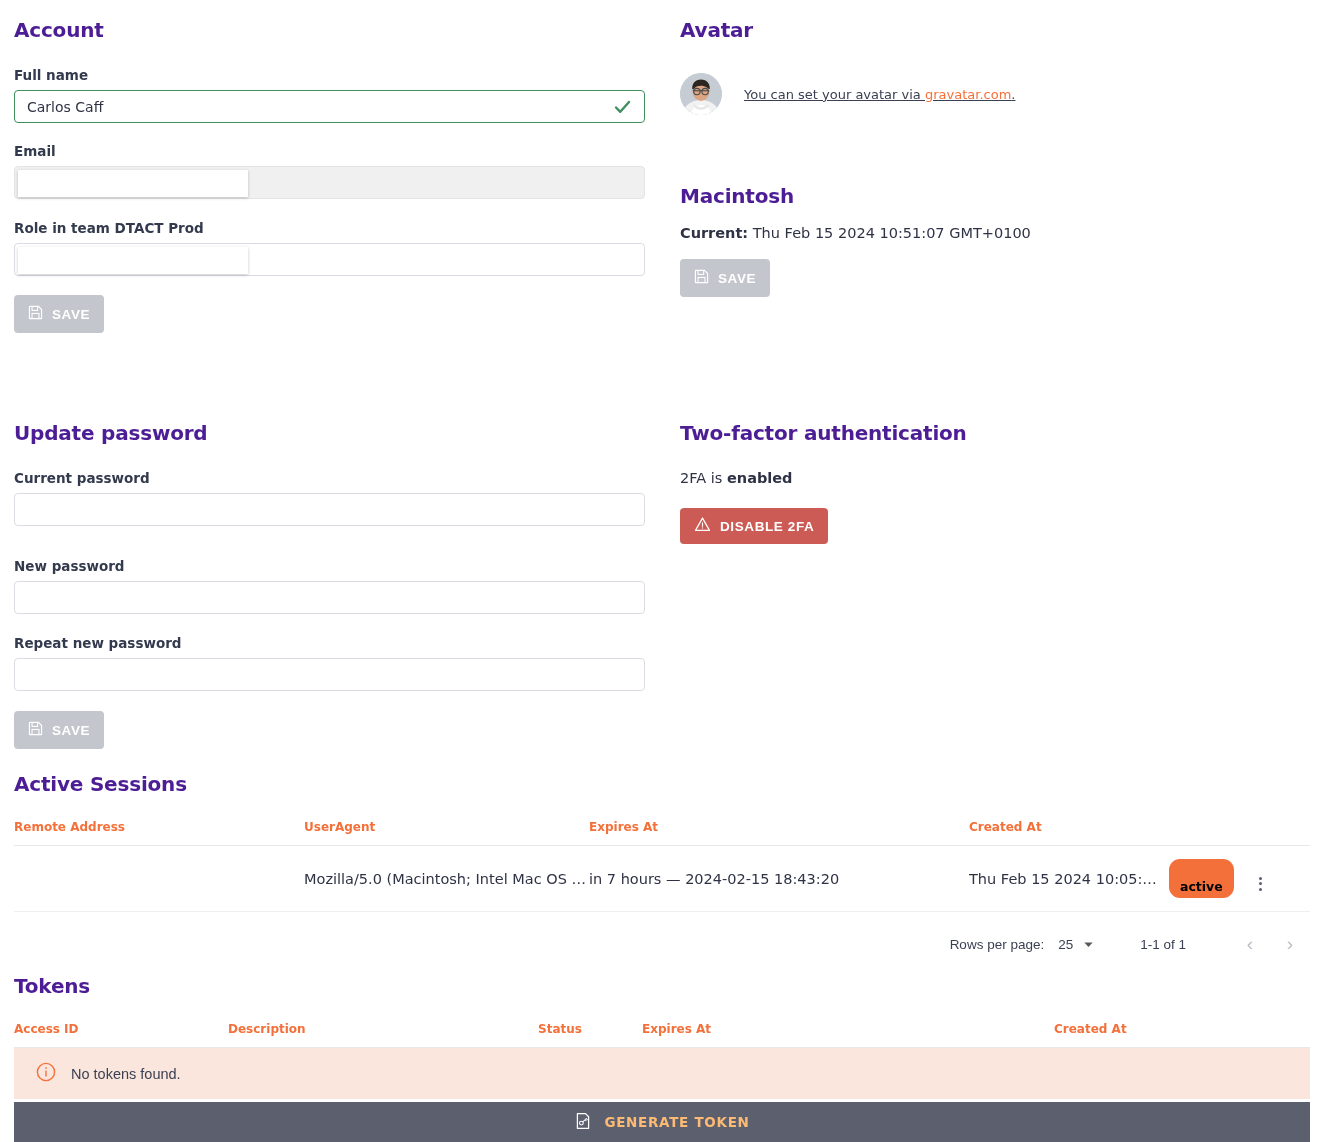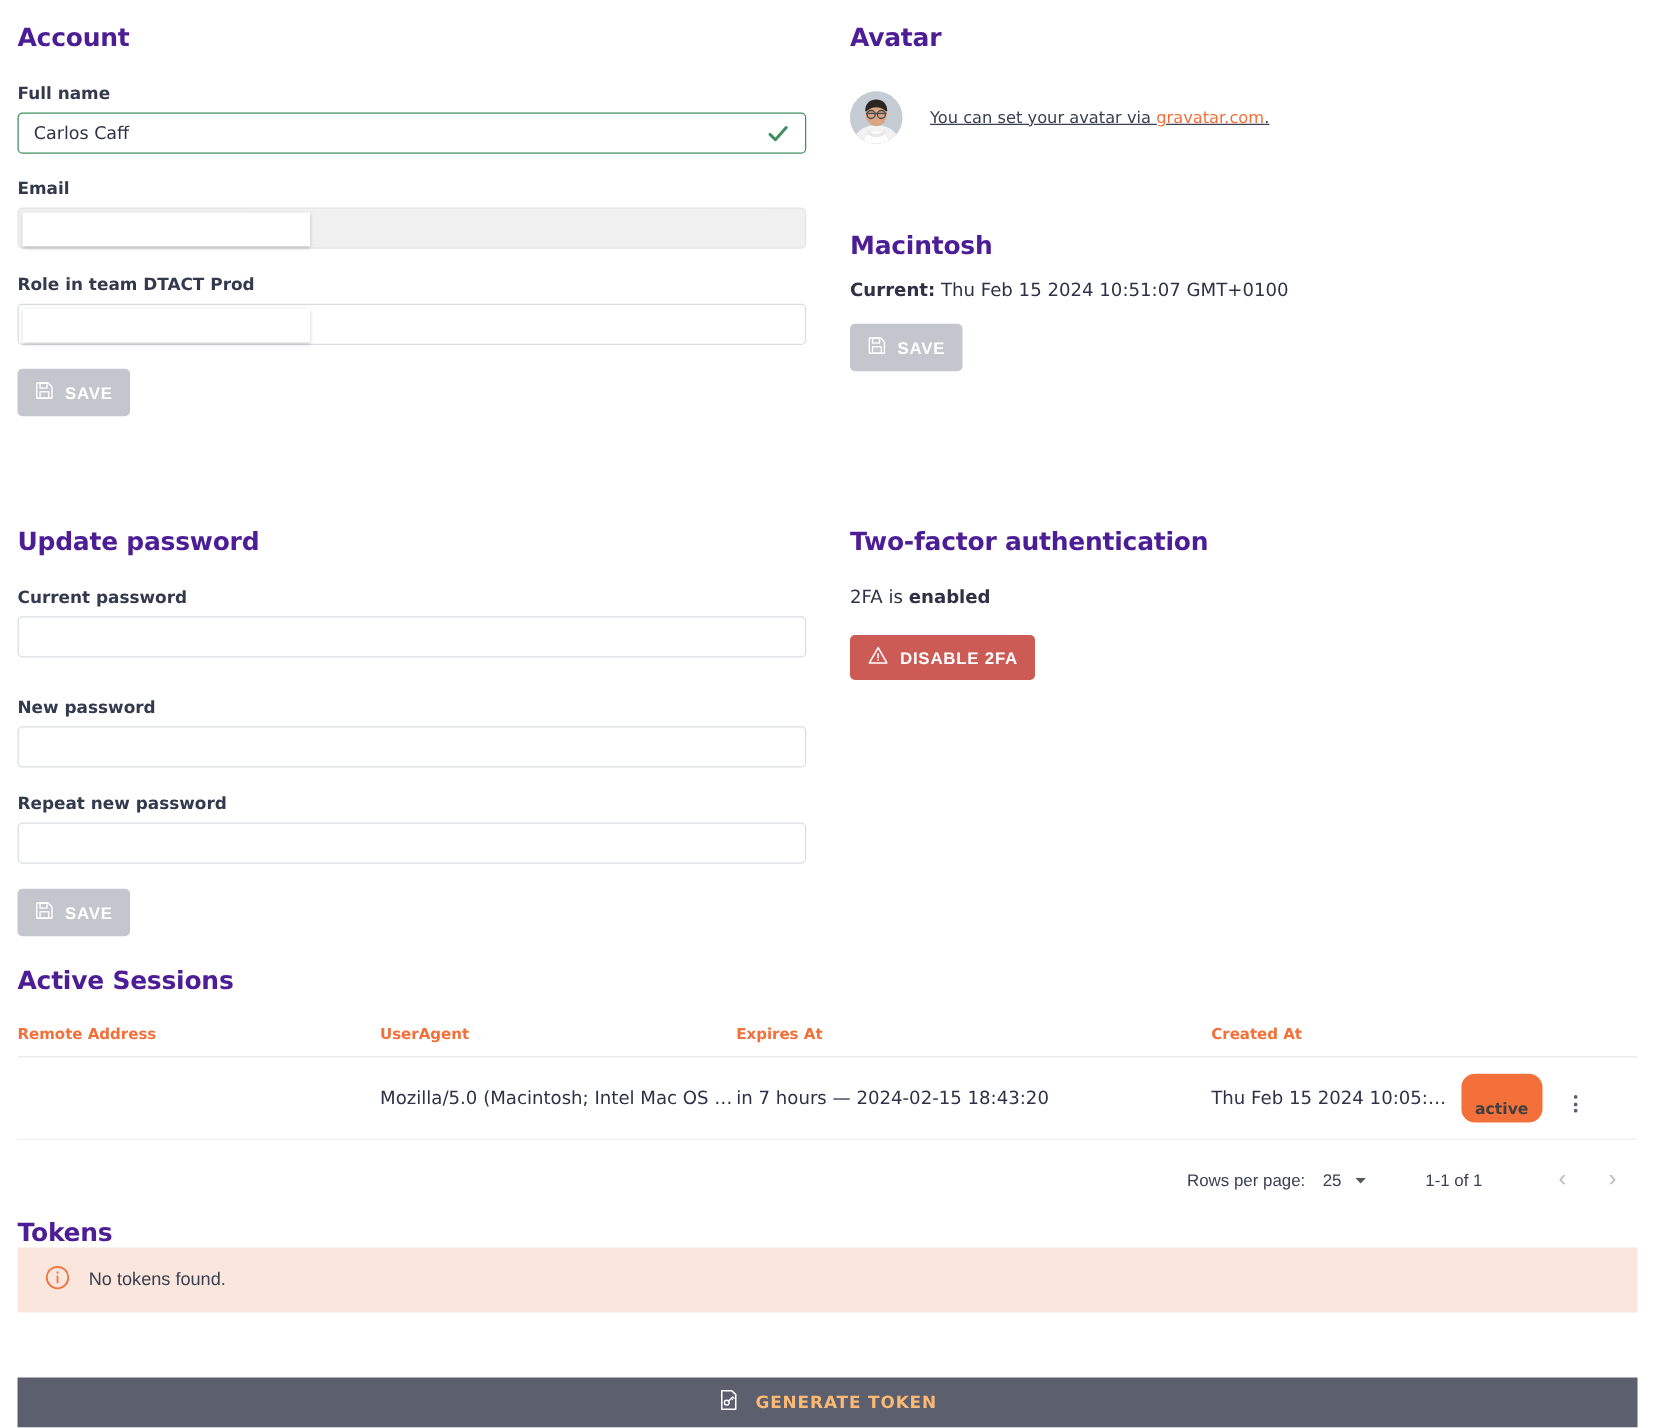--- a/index.html
+++ b/index.html
@@ -129,21 +129,21 @@
     color: #2f3245;
     padding: 13px 0;
     border-bottom: 1px solid #eeeeee;
     white-space: nowrap;
     overflow: hidden;
     text-overflow: ellipsis;
   }
   .badge {
     display: inline-block;
     background: #f4703a;
-    color: #404040;
+    color: #000000;
     border-radius: 11px;
     padding: 20px 11px 4px;
     font-size: 12.5px;
     font-weight: bold;
   }
   .kebab {
     display: inline-flex;
     flex-direction: column;
     gap: 2.5px;
     align-items: center;
@@ -393,20 +393,38 @@
           </svg>
       </span>
       <span class="range">1-1 of 1</span>
       <span class="navbtn">‹</span>
       <span class="navbtn">›</span>
     </div>
   </div>
 
   <div style="position:absolute; left:14px; top:974px; width:1296px;">
     <h2 class="section-title">Tokens</h2>
+    <table class="tbl" style="margin-top:24px; table-layout:fixed;">
+      <colgroup>
+          <col style="width:214px">
+          <col style="width:310px">
+          <col style="width:104px">
+          <col style="width:412px">
+          <col style="width:256px">
+        </colgroup>
+      <thead>
+        <tr>
+          <th>Access ID</th>
+          <th>Description</th>
+          <th>Status</th>
+          <th>Expires At</th>
+          <th>Created At</th>
+        </tr>
+      </thead>
+    </table>
     <div class="alert">
       <span>
         <svg width="20" height="20" viewBox="0 0 20 20">
             <circle cx="10" cy="10" r="8.6" fill="none" stroke="#f4703a" stroke-width="1.4"></circle>
             <rect x="9.3" y="8.5" width="1.4" height="6" fill="#f4703a"></rect>
             <rect x="9.3" y="5.2" width="1.4" height="1.7" fill="#f4703a"></rect>
           </svg>
       </span>
       <span>No tokens found.</span>
     </div>

